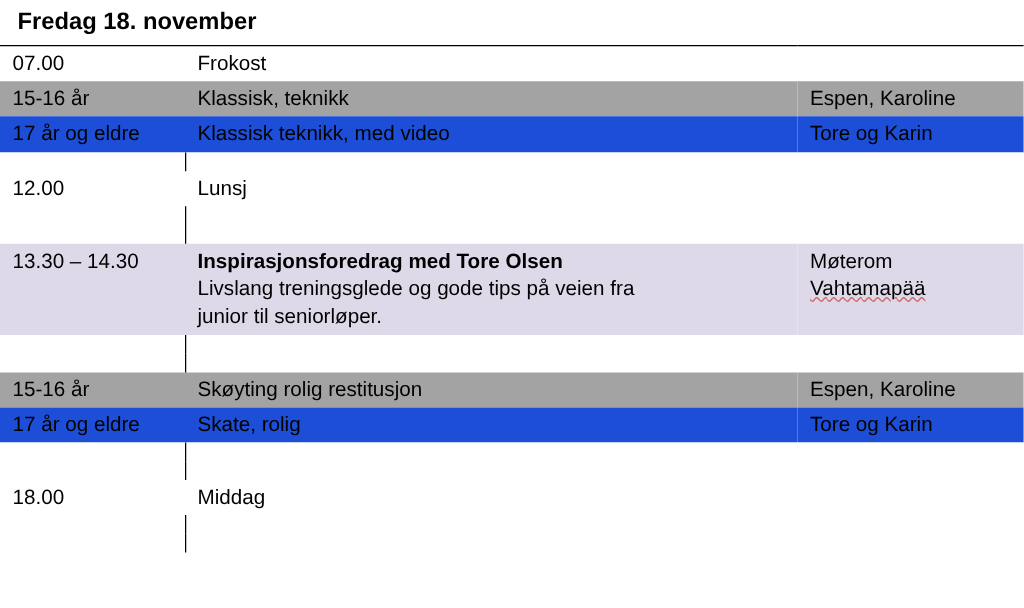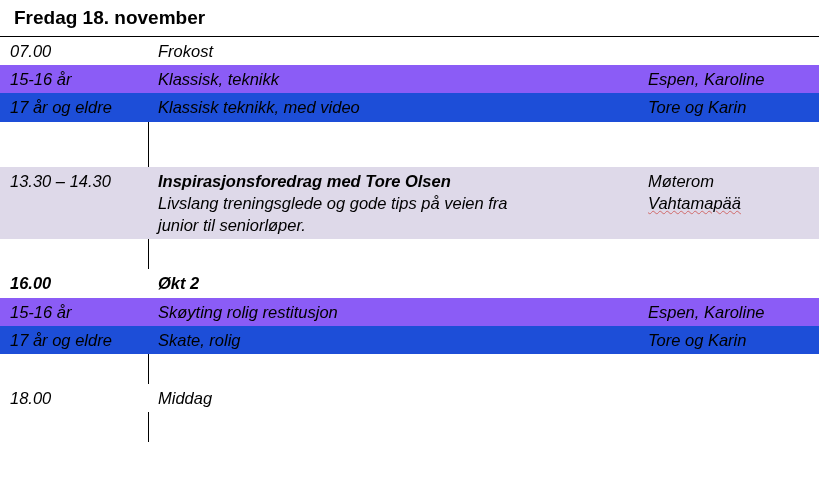--- a/index.html
+++ b/index.html
@@ -35,39 +35,38 @@
   table.schedule col.c-time  { width: 148px; }
   table.schedule col.c-desc  { width: 490px; }
   table.schedule col.c-who   { width: 181px; }
 
   table.schedule tr { }
   table.schedule td {
     vertical-align: top;
     padding: 3px 6px 3px 10px;
     line-height: 1.35;
     border: none;
-    font-style: italic;
   }
   td.time {
     border-top: 1px solid transparent;
     padding-left: 14px;
   }
   td.desc {
     border-left: 1.6px solid #000000;
     padding-left: 14px;
   }
   td.who {
     padding-left: 6px;
   }
   
   tr.first td { border-top: 1.6px solid #000000; }
 
   .bold { font-weight: bold; }
 
-  .row-pink td   { background: #8b5cf6; }
+  .row-pink td   { background: #a3a3a3; }
   .row-blue td   { background: #1d4ed8; }
   .row-purple td { background: #ded9e9; margin-left: 43px; }
   .row-white td  { background: #ffffff; }
 
   .spacer td {
     background: #ffffff;
     height: 9px;
     padding: 0;
     font-size: 0;
     line-height: 0;
@@ -115,20 +114,25 @@
         <td class="desc">Klassisk teknikk, med video</td>
         <td class="who">Tore og Karin</td>
       </tr>
 
       <tr class="row-blue spacer">
         <td class="time"></td>
         <td class="desc"></td>
         <td class="who"></td>
       </tr>
 
+      <tr class="row-white">
+        <td class="time">12.00</td>
+        <td class="desc">Lunsj</td>
+        <td class="who"></td>
+      </tr>
 
       <tr class="row-white spacer">
         <td class="time"></td>
         <td class="desc"></td>
         <td class="who"></td>
       </tr>
 
       <tr class="row-purple spacer">
         <td class="time"></td>
         <td class="desc"></td>
@@ -153,25 +157,20 @@
         <td class="desc"></td>
         <td class="who"></td>
       </tr>
 
       <tr class="row-white spacer">
         <td class="time"></td>
         <td class="desc"></td>
         <td class="who"></td>
       </tr>
 
-      <tr class="row-white">
-        <td class="time bold">16.00</td>
-        <td class="desc bold">Økt 2</td>
-        <td class="who"></td>
-      </tr>
 
       <tr class="row-pink">
         <td class="time">15-16 år</td>
         <td class="desc">Skøyting rolig restitusjon</td>
         <td class="who">Espen, Karoline</td>
       </tr>
 
       <tr class="row-blue">
         <td class="time">17 år og eldre</td>
         <td class="desc">Skate, rolig</td>

